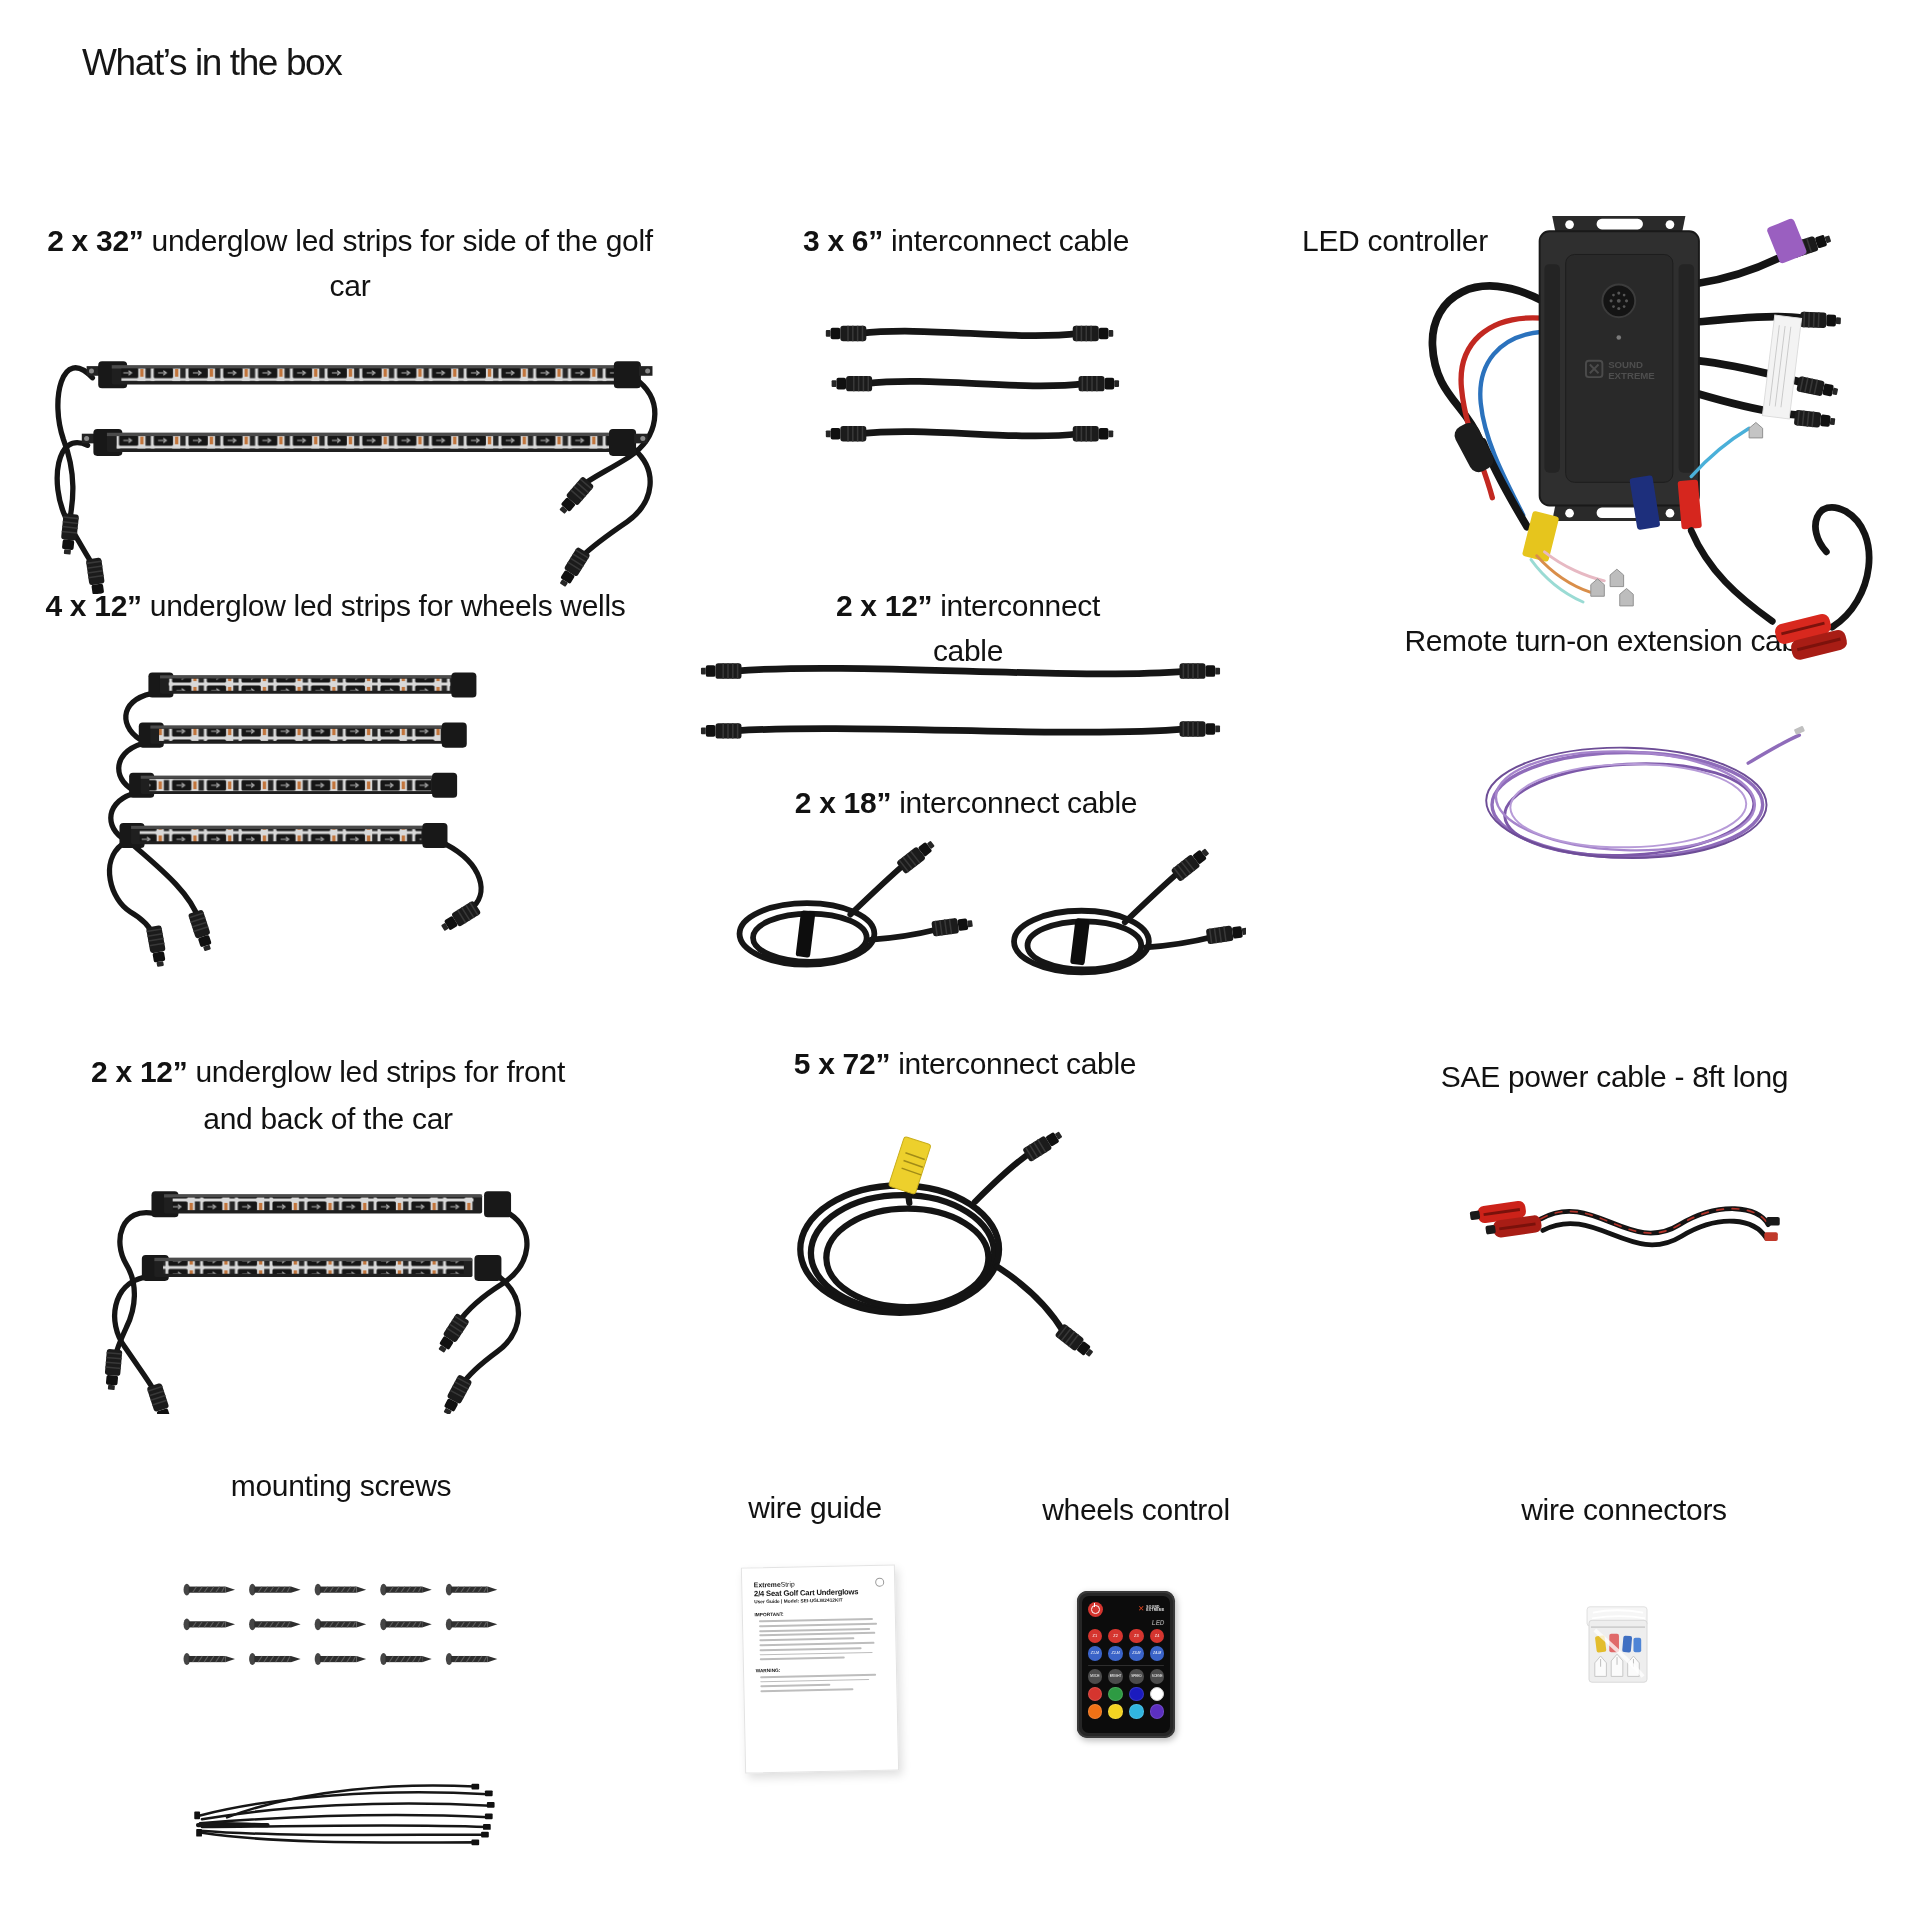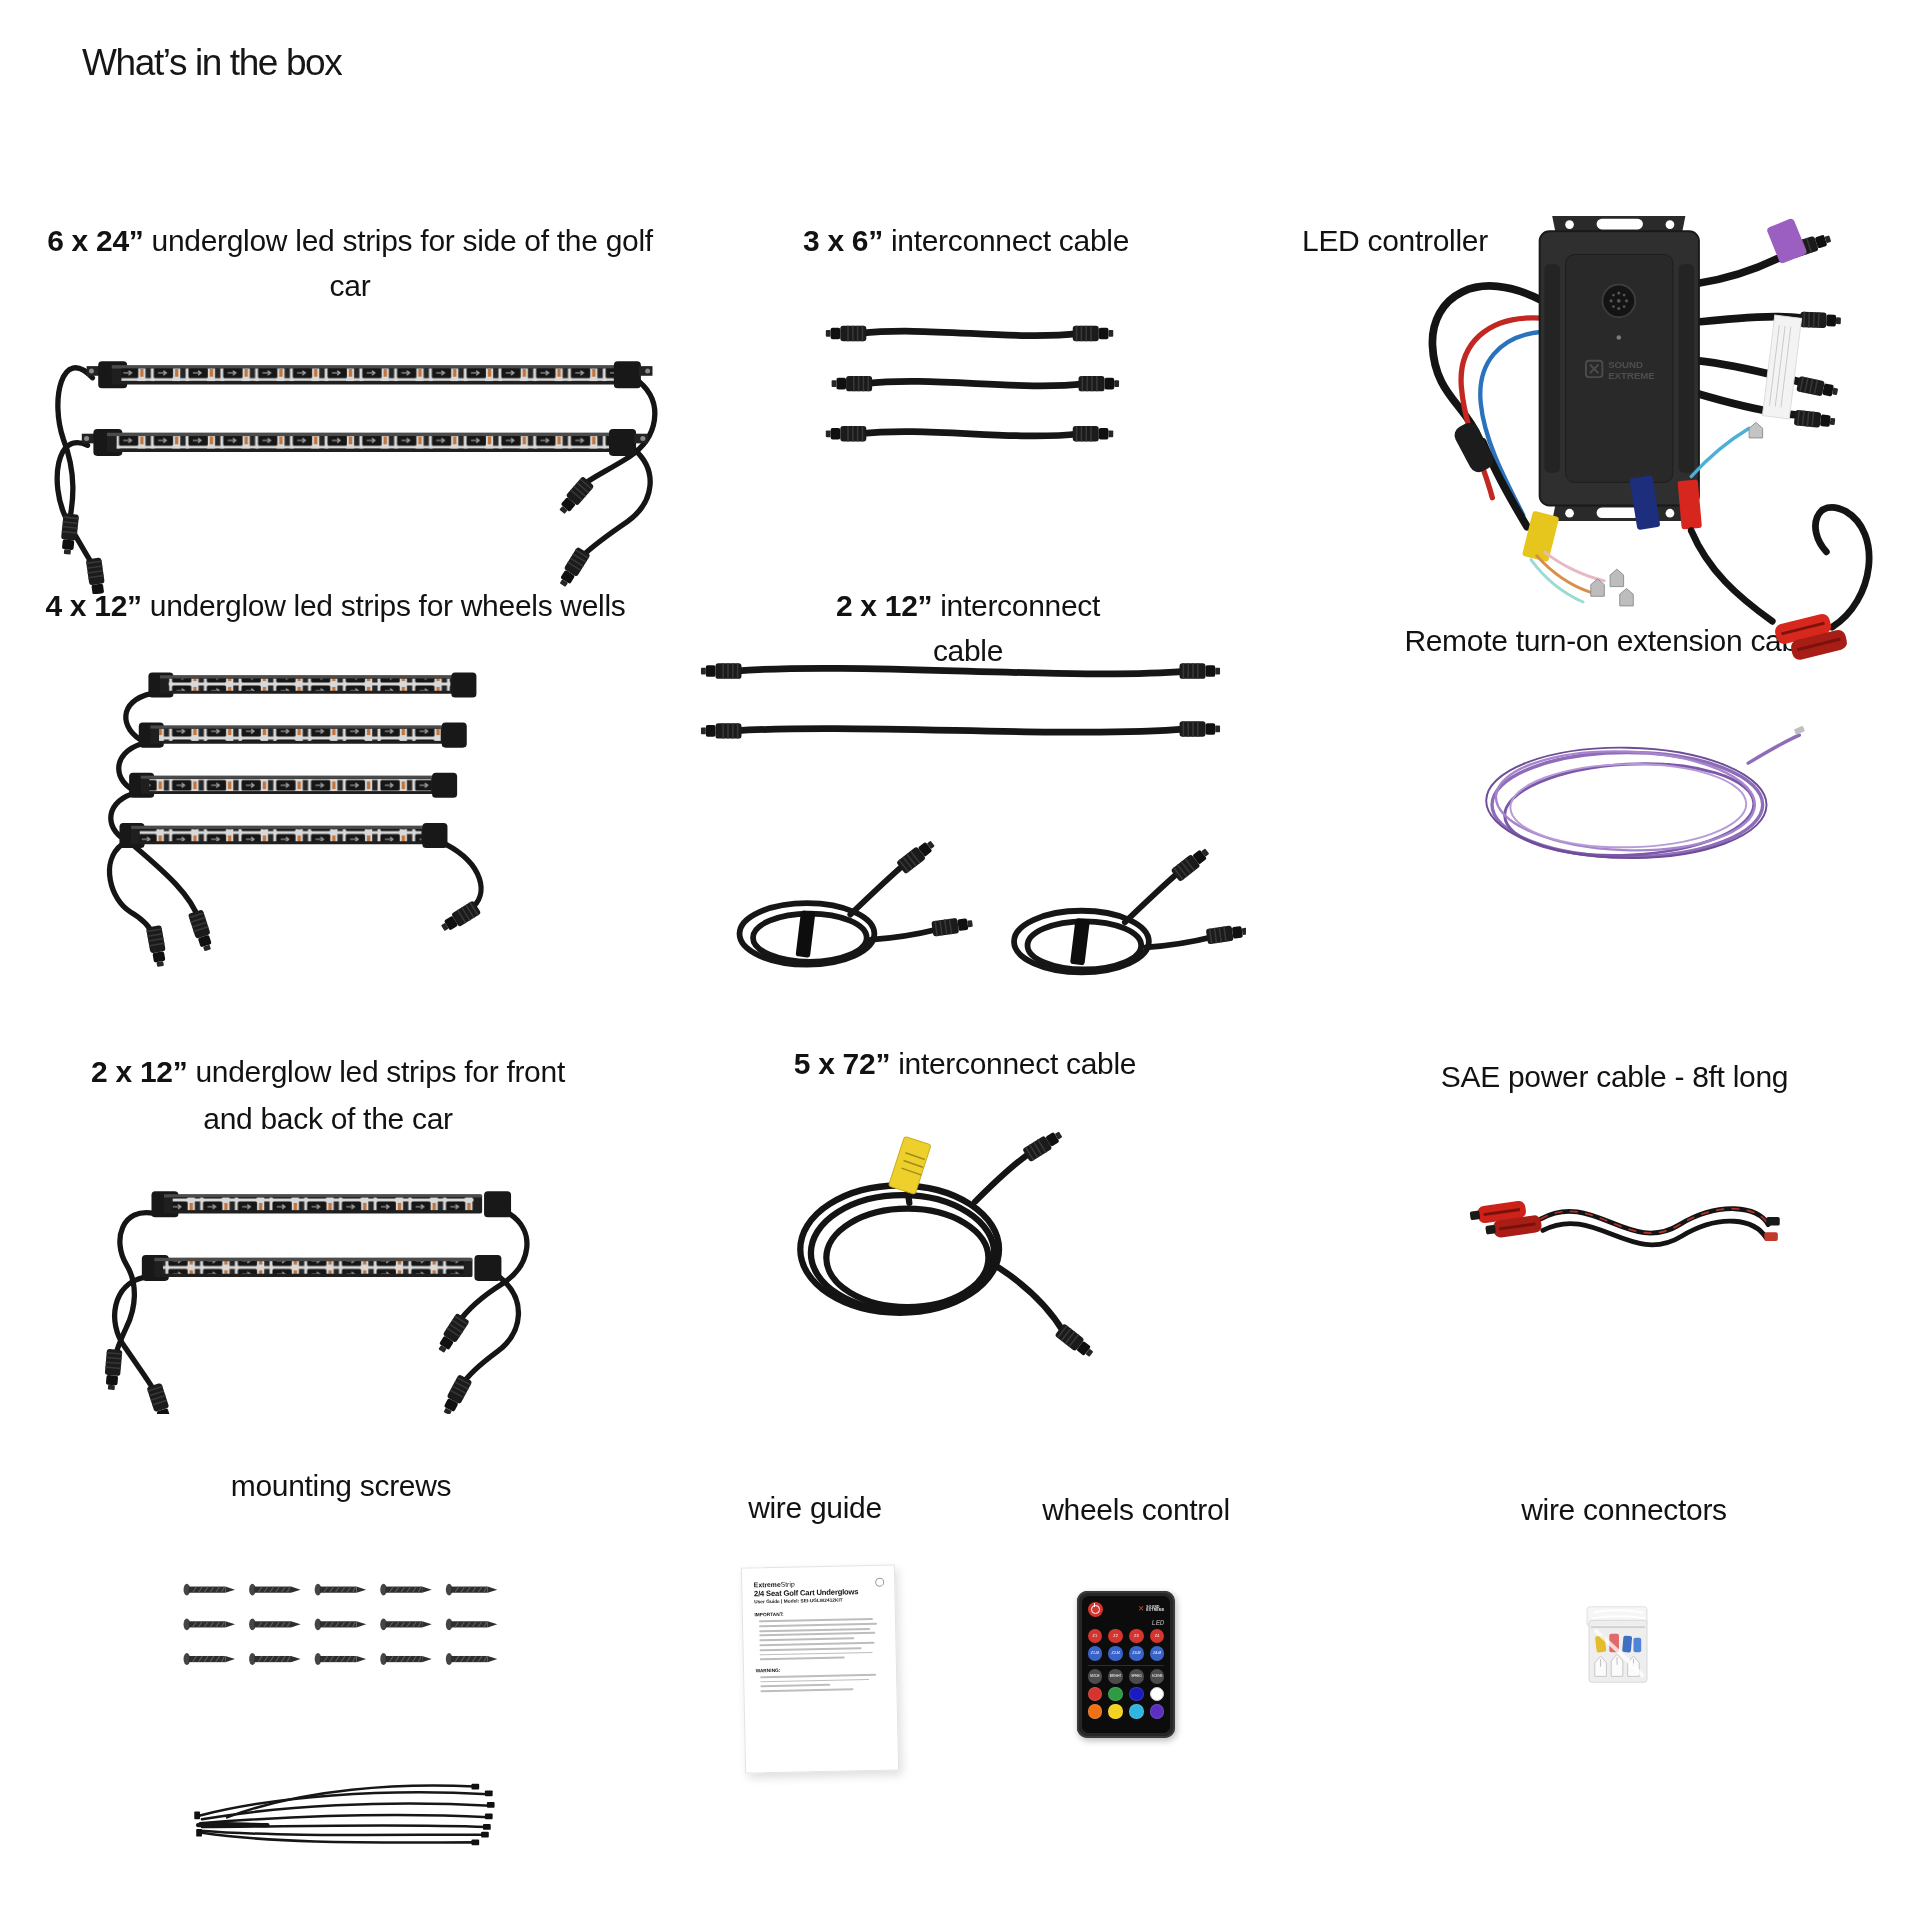--- a/index.html
+++ b/index.html
@@ -69,32 +69,33 @@
         <ellipse cx="3" cy="0" rx="3.4" ry="6.2" fill="#454545"></ellipse>
         <rect x="5" y="-3.2" width="38" height="6.4" fill="#2e2e2e"></rect>
         <path d="M9 3 L13 -3 M15 3 L19 -3 M21 3 L25 -3 M27 3 L31 -3 M33 3 L37 -3 M39 3 L42 -3" stroke="#5d5d5d" stroke-width="1.2"></path>
         <path d="M43 -3.2 L53 0 L43 3.2 Z" fill="#2e2e2e"></path>
       </g>
     </defs>
   </svg>
 
   <div class="title" style="left:82px;top:42px;">What’s in the box</div>
 
-  <div class="lbl" style="left:29px;top:218px;width:642px;"><span class="q">6 x 24”</span><span> underglow led strips for side of the golf car</span></div>
+  <div class="lbl" style="left:29px;top:218px;width:642px;"><span class="q">2 x 32”</span><span> underglow led strips for side of the golf car</span></div>
 
   <div class="lbl" style="left:797px;top:218px;width:338px;"><span class="q">3 x 6”</span><span> interconnect cable</span></div>
 
   <div class="lbl left" style="left:1302px;top:218px;">LED controller</div>
 
   <div class="lbl" style="left:41px;top:583px;width:589px;"><span class="q">4 x 12”</span><span> underglow led strips for wheels wells</span></div>
 
   <div class="lbl" style="left:799px;top:583px;width:338px;"><span class="q">2 x 12”</span><span> interconnect cable</span></div>
 
   <div class="lbl" style="left:1371px;top:618px;width:483px;">Remote turn-on extension cable</div>
 
+  <div class="lbl" style="left:792px;top:780px;width:348px;"><span class="q">2 x 18”</span><span> interconnect cable</span></div>
 
   <div class="lbl" style="left:72px;top:1049px;width:512px;line-height:1.55;">
     <div><span class="q">2 x 12”</span><span> underglow led strips for front</span></div>
     <div>and back of the car</div>
   </div>
 
   <div class="lbl" style="left:772px;top:1041px;width:386px;"><span class="q">5 x 72”</span><span> interconnect cable</span></div>
 
   <div class="lbl" style="left:1373px;top:1054px;width:483px;">SAE power cable - 8ft long</div>
 

